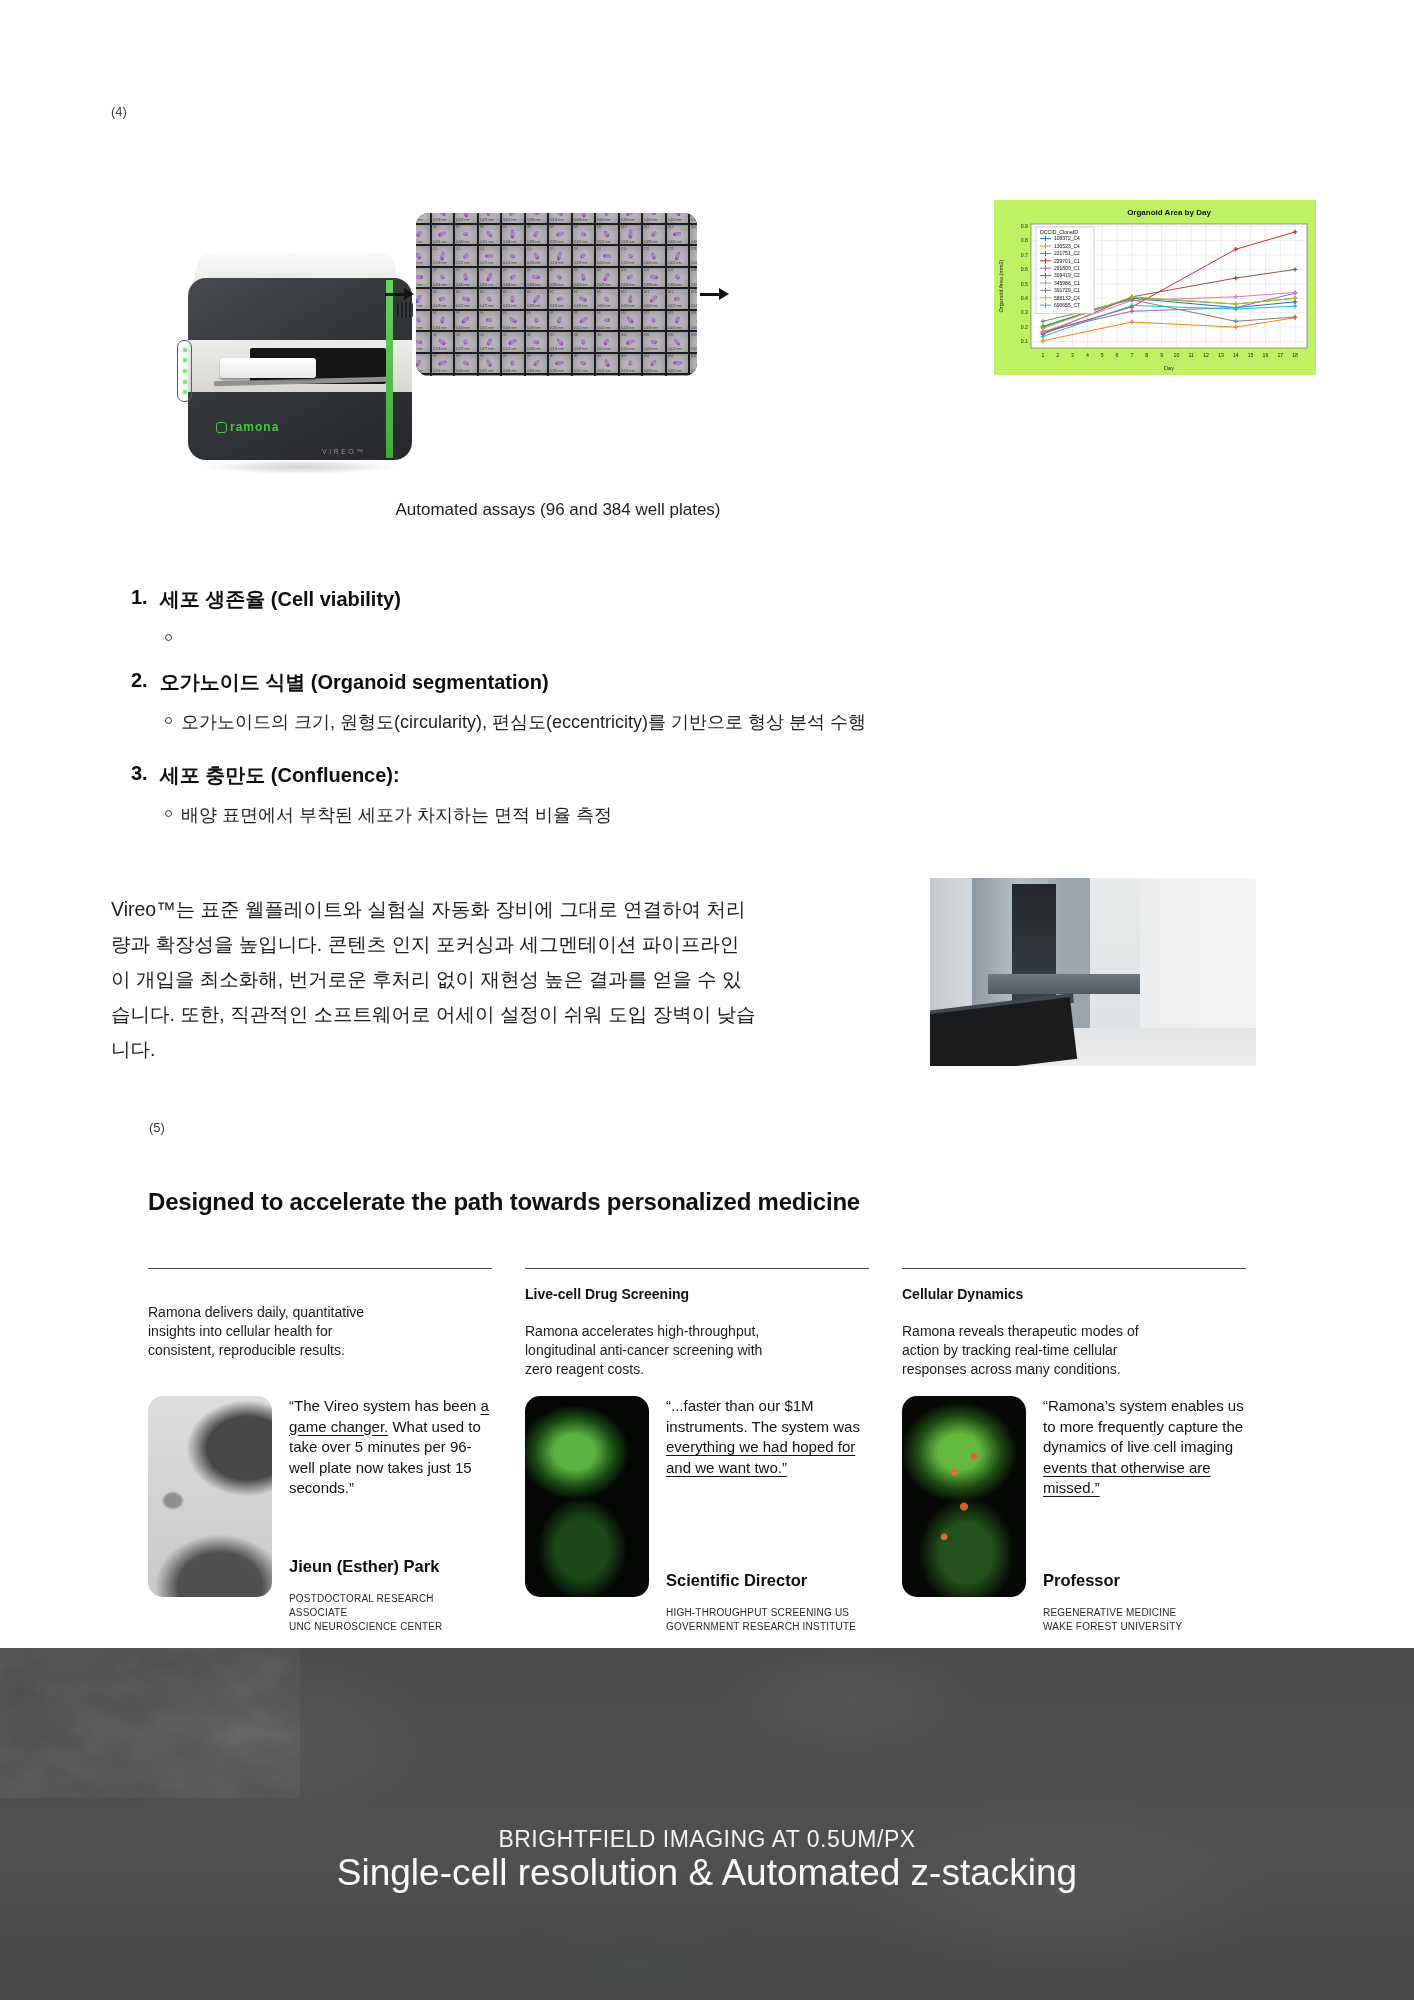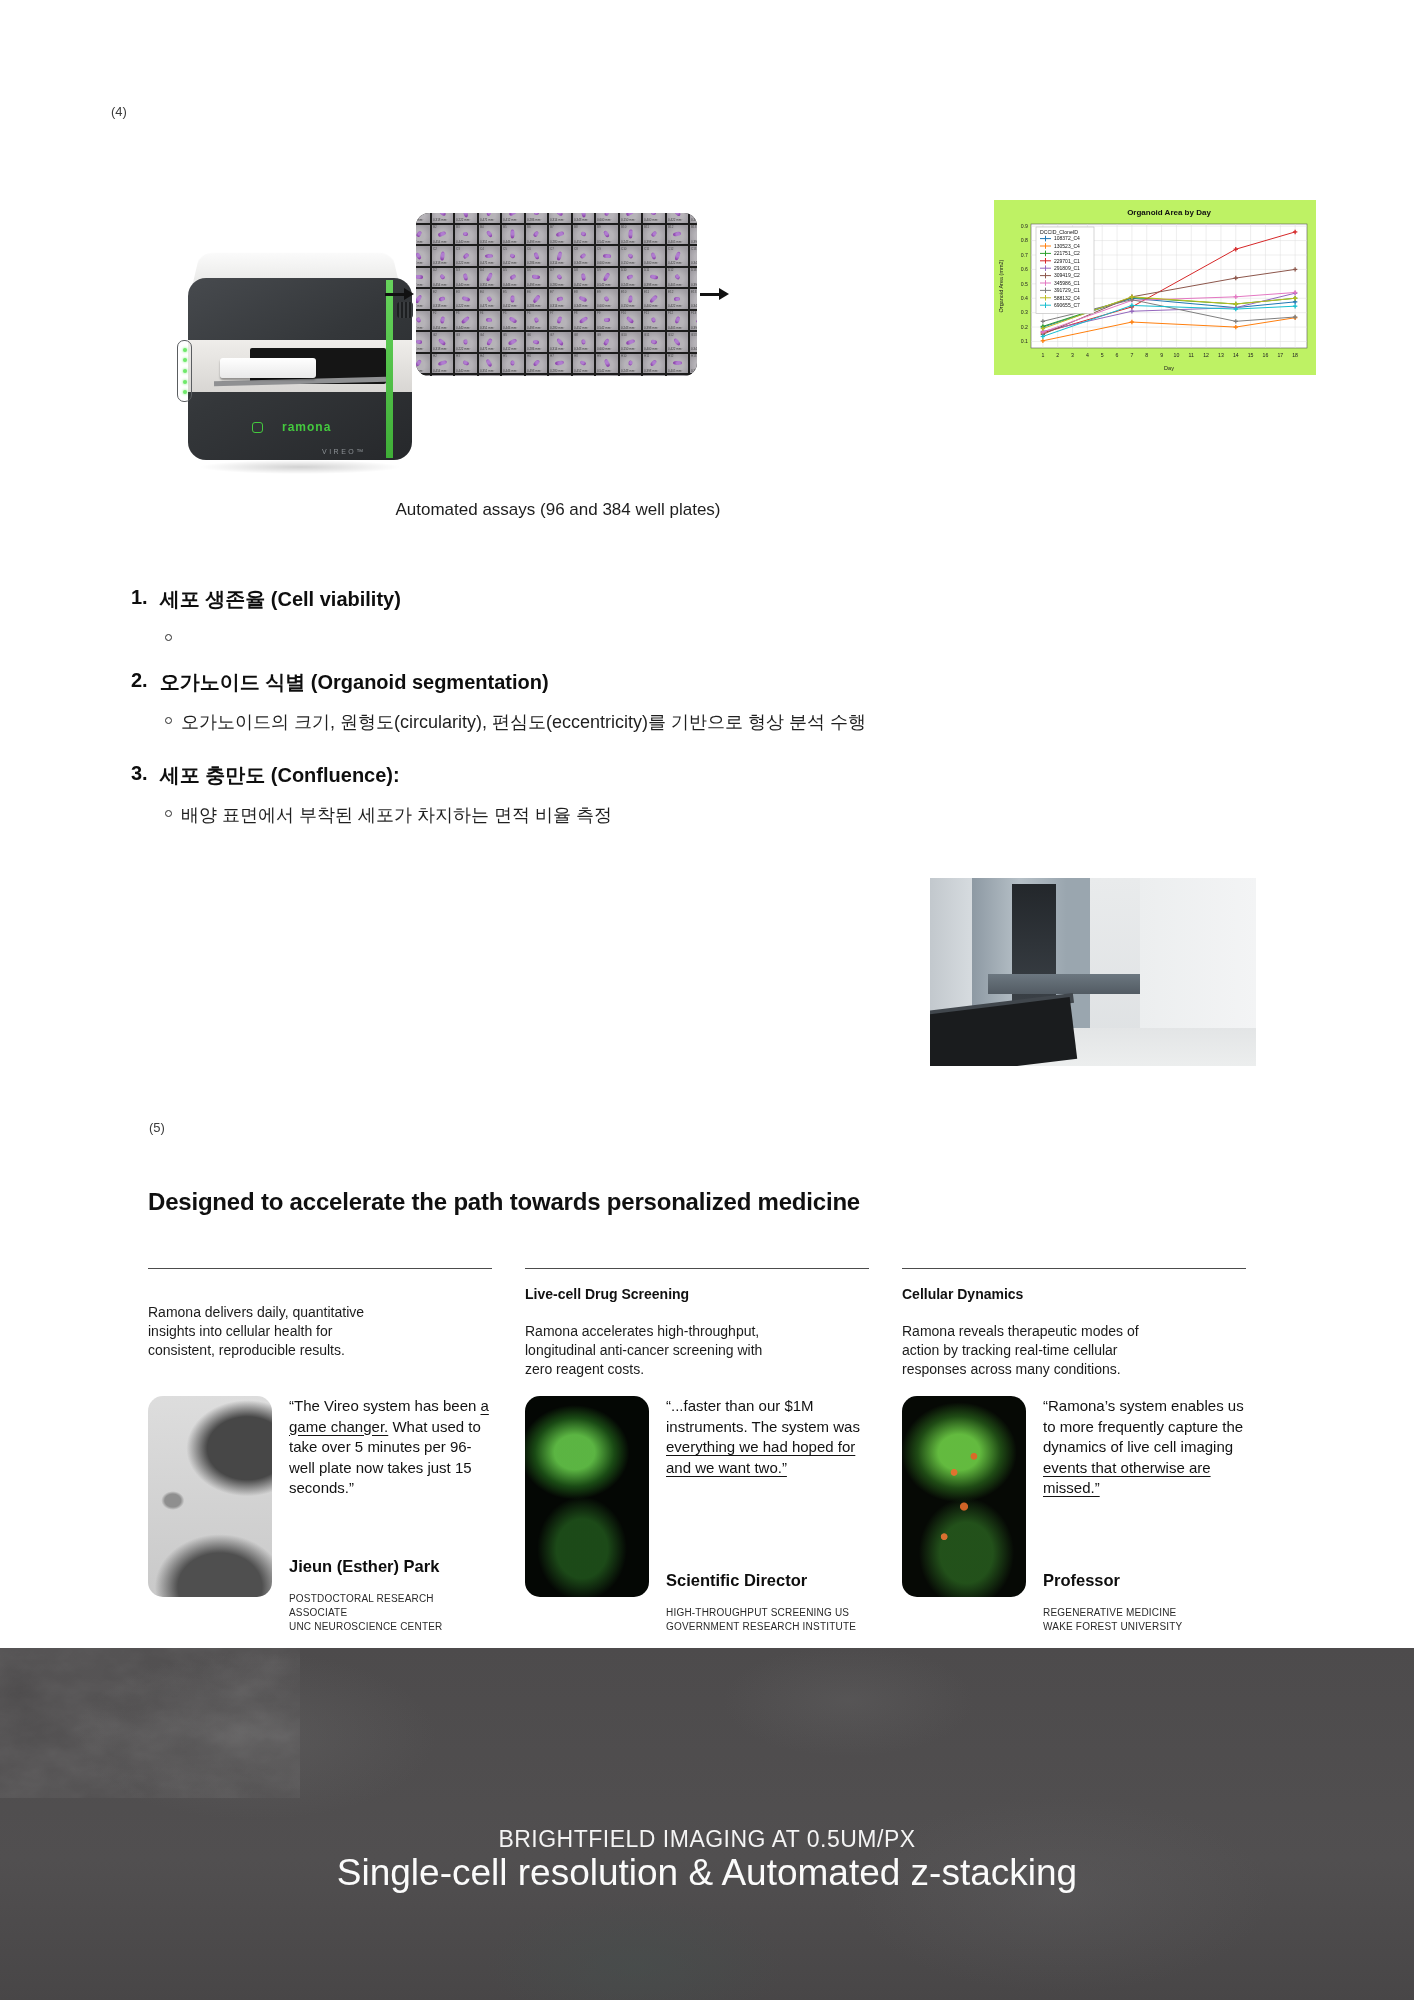--- a/index.html
+++ b/index.html
@@ -15,21 +15,21 @@
   .device-top { position:absolute; left:46px; top:26px; width:200px; height:44px; background:linear-gradient(180deg,#fbfbfb,#e6e6e5); border-radius:14px 14px 3px 3px; transform:perspective(300px) rotateX(35deg); }
   .device-body { position:absolute; left:38px; top:56px; width:224px; height:182px; border-radius:18px; background:linear-gradient(150deg,#474a4e 0%,#34373a 45%,#26282b 100%); }
   .device-band { position:absolute; left:38px; top:118px; width:224px; height:52px; background:linear-gradient(180deg,#efedea,#d8d6d3); }
   .device-slot { position:absolute; left:100px; top:126px; width:136px; height:36px; background:#151515; border-radius:2px; }
   .device-plate { position:absolute; left:70px; top:136px; width:96px; height:20px; background:linear-gradient(180deg,#ffffff,#e9e9e9); border-radius:3px; box-shadow:0 2px 2px rgba(0,0,0,.35); }
   .device-tray { position:absolute; left:64px; top:157px; width:172px; height:5px; background:#8f9092; transform:rotate(-1.5deg); }
   .device-stripe { position:absolute; left:236px; top:58px; width:7px; height:178px; background:linear-gradient(180deg,#67d45c,#3fae37); }
   .device-vent { position:absolute; left:247px; top:80px; width:16px; height:16px; border-radius:3px; background:repeating-linear-gradient(90deg,#1d1f21 0 2px,#3a3d40 2px 4px); }
   .device-leds { position:absolute; left:27px; top:118px; width:15px; height:62px; border:1px solid #5a5d60; border-radius:7px; display:flex; flex-direction:column; align-items:center; justify-content:space-evenly; }
   .led { width:4px; height:4px; border-radius:50%; background:#6fe96a; box-shadow:0 0 3px #6fe96a; }
-  .device-logo { position:absolute; left:66px; top:198px; display:flex; align-items:center; gap:19px;margin-left:36px; }
+  .device-logo { position:absolute; left:66px; top:198px; display:flex; align-items:center; gap:3px; }
   .device-logo .mark { width:11px; height:11px; border:1.5px solid #44c93e; border-radius:3px; display:inline-block; }
   .device-logo .brand { color:#44c93e; font-weight:700; font-size:12px; letter-spacing:1px; }
   .device-model { position:absolute; left:172px; top:226px; color:#8e9397; font-size:7px; letter-spacing:2.5px; }
   .device-shadow { position:absolute; left:50px; top:238px; width:200px; height:14px; background:radial-gradient(closest-side,rgba(0,0,0,.18),rgba(0,0,0,0)); }
 
   .arrow { position:absolute; width:20px; height:3px; background:#111; }
   .arrow::after { content:""; position:absolute; right:-9px; top:-5px; border-left:10px solid #111; border-top:6.5px solid transparent; border-bottom:6.5px solid transparent; }
   .arrow-1 { left:385px; top:293px; }
   .arrow-2 { left:700px; top:293px; }
 
@@ -894,20 +894,21 @@
         <span>3.</span>
         <span>세포 충만도 (Confluence):</span>
       </div>
       <div class="klist-bullet">
         <span class="kdot"></span>
         <span>배양 표면에서 부착된 세포가 차지하는 면적 비율 측정</span>
       </div>
     </div>
   </div>
 
+  <div class="kpara">Vireo™는 표준 웰플레이트와 실험실 자동화 장비에 그대로 연결하여 처리량과 확장성을 높입니다. 콘텐츠 인지 포커싱과 세그멘테이션 파이프라인이 개입을 최소화해, 번거로운 후처리 없이 재현성 높은 결과를 얻을 수 있습니다. 또한, 직관적인 소프트웨어로 어세이 설정이 쉬워 도입 장벽이 낮습니다.</div>
   <div class="auto-photo">
     <div class="ap-leftwall"></div>
     <div class="ap-column"></div>
     <div class="ap-slot"></div>
     <div class="ap-rail"></div>
     <div class="ap-rightwall"></div>
     <div class="ap-bench"></div>
     <div class="ap-trayface"></div>
     <div class="ap-tray"></div>
   </div>

